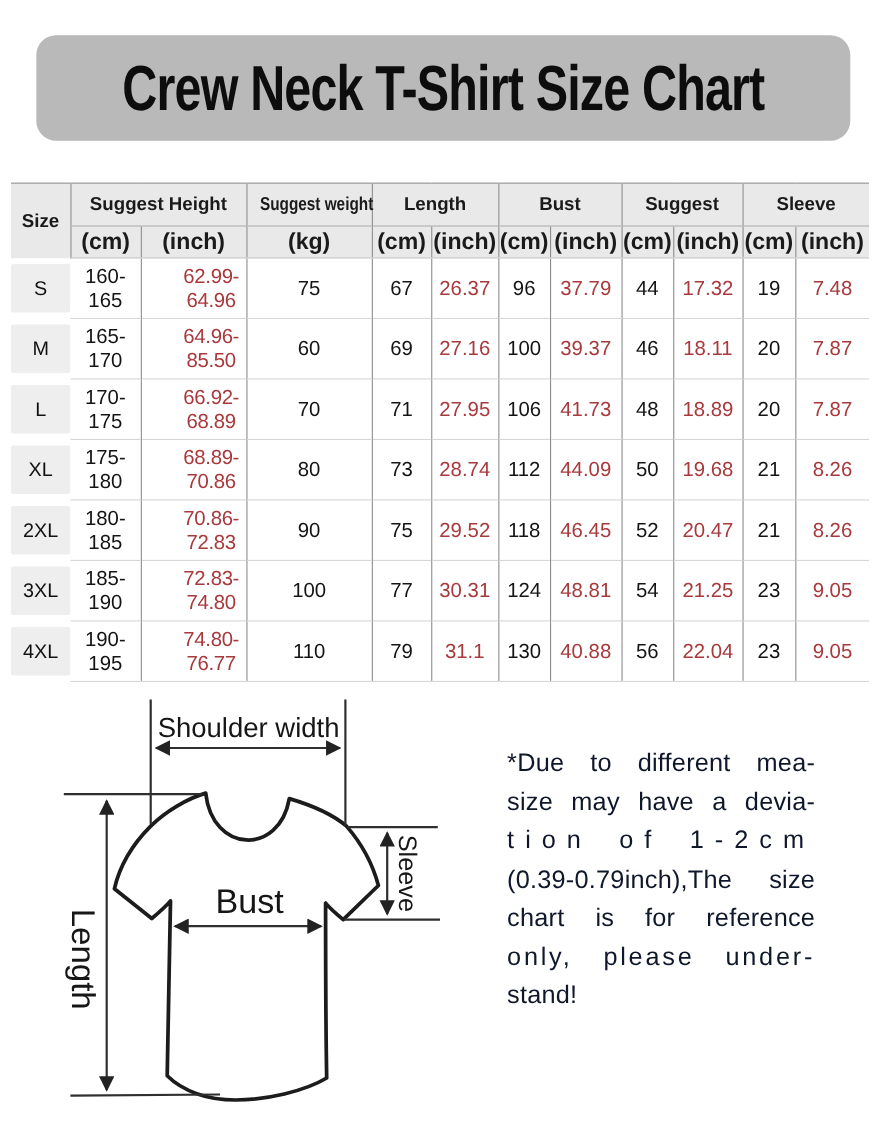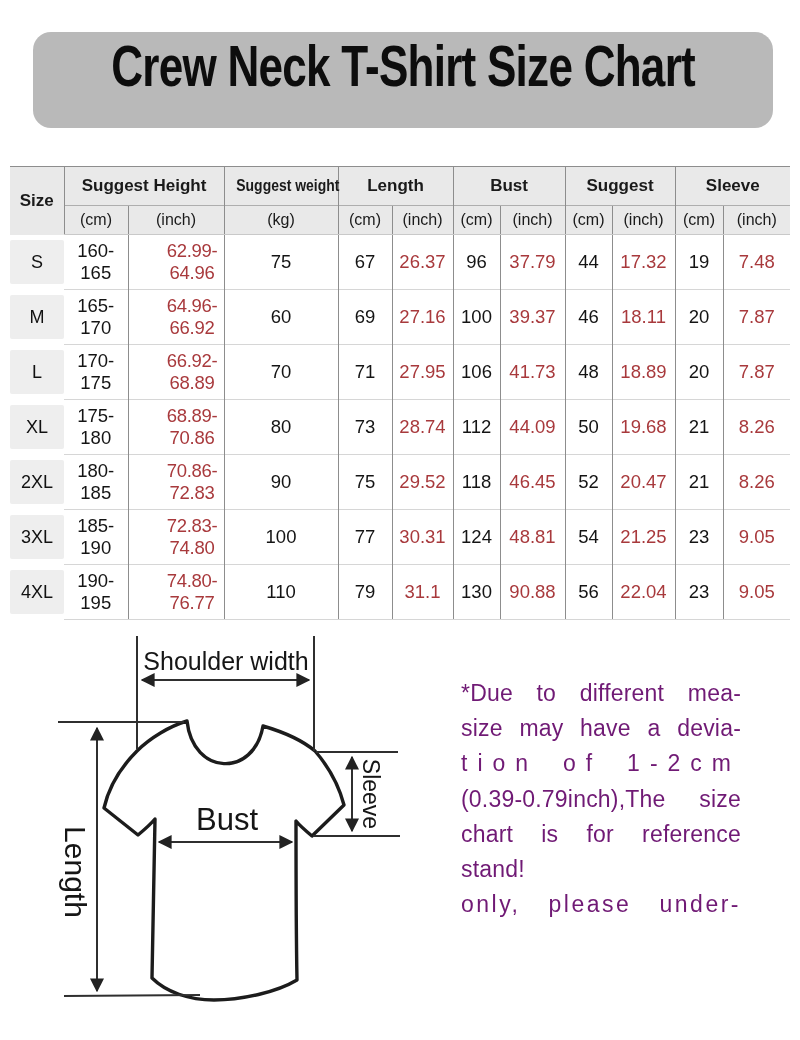--- a/index.html
+++ b/index.html
@@ -6,37 +6,37 @@
   body{
     width:800px;height:1040px;background:#ffffff;position:relative;overflow:hidden;
     font-family:"Liberation Sans", sans-serif;
   }
   .page{position:absolute;inset:0;}
 
   
   .banner{
     position:absolute;left:33px;top:32px;width:740px;height:96px;
     background:var(--banner-gray,#b9b9b9);border-radius:18px;
-    display:flex;align-items:flex-start;justify-content:center;
+    display:flex;align-items:center;justify-content:center;
   }
   .banner h1{
     margin:0;font-size:58px;font-weight:700;color:#0d0d0d;
     letter-spacing:-1px;white-space:nowrap;transform:scaleX(.76);
   }
 
   
   table.size-table{
     position:absolute;left:10px;top:166px;width:780px;
     border-collapse:collapse;table-layout:fixed;
   }
   .size-table th,.size-table td{padding:0;text-align:center;vertical-align:middle;}
   .size-table thead th{background:var(--header-gray,#e9e9e9);color:#1a1a1a;}
   tr.grp-row th{height:38px;font-size:17px;font-weight:700;border-top:1px solid #8d8d8d;}
   th.th-size{font-size:19px;font-weight:400;margin-top:32px;}
-  tr.unit-row th{height:28px;font-size:16px;font-weight:400;
+  tr.unit-row th{height:28px;font-size:21px;font-weight:700;
     border-top:1px solid #aeaeae;border-bottom:1px solid #c9c9c9;}
   .bl{border-left:1px solid #8d8d8d;}
   .redu{color:var(--unit-inch-red,#bb4d52);}
   .condense{display:inline-block;transform:scaleX(.82);transform-origin:50% 50%;white-space:nowrap;}
 
   .size-table tbody td{height:54px;background:#fff;font-size:18.5px;color:#141414;}
   .size-table tbody tr:not(:first-child) td.v{border-top:1px solid #d6d6d6;}
   .size-table tbody tr:last-child td.v{border-bottom:1px solid #d6d6d6;}
   td.v.redv{color:var(--value-inch-red,#a8393c);}
   td.col1{font-size:17px;letter-spacing:-.3px;padding-left:32px;}
@@ -47,21 +47,21 @@
     font-size:18px;color:#111;
   }
 
   
   .diagram{position:absolute;left:0;top:618px;}
   .diagram text{fill:#161616;font-family:"Liberation Sans",sans-serif;}
 
   
   .note{
     position:absolute;left:461px;top:676px;width:280px;
-    font-size:23px;line-height:35.2px;color:#701a75;letter-spacing:.2px;
+    font-size:23px;line-height:35.2px;color:#0f172a;letter-spacing:.2px;
   }
   .note-line{text-align:justify;text-align-last:justify;}
   .note-line.spread{letter-spacing:10px;}
   .note-line.spread-sm{letter-spacing:2.5px;}
   .note-line.last{text-align-last:left;}
 </style>
 </head>
 <body>
 
 <div class="page">
@@ -124,21 +124,21 @@
           <td class="v col7 bl">44</td>
           <td class="v col8 redv bl">17.32</td>
           <td class="v col9 bl">19</td>
           <td class="v col10 redv bl">7.48</td>
         </tr>
         <tr>
           <td class="c-size">
             <div class="size-chip">M</div>
           </td>
           <td class="v col0">165-170</td>
-          <td class="v col1 redv bl">64.96-66.92</td>
+          <td class="v col1 redv bl">64.96-85.50</td>
           <td class="v col2 bl">60</td>
           <td class="v col3 bl">69</td>
           <td class="v col4 redv bl">27.16</td>
           <td class="v col5 bl">100</td>
           <td class="v col6 redv bl">39.37</td>
           <td class="v col7 bl">46</td>
           <td class="v col8 redv bl">18.11</td>
           <td class="v col9 bl">20</td>
           <td class="v col10 redv bl">7.87</td>
         </tr>
@@ -209,21 +209,21 @@
         <tr>
           <td class="c-size">
             <div class="size-chip">4XL</div>
           </td>
           <td class="v col0">190-195</td>
           <td class="v col1 redv bl">74.80-76.77</td>
           <td class="v col2 bl">110</td>
           <td class="v col3 bl">79</td>
           <td class="v col4 redv bl">31.1</td>
           <td class="v col5 bl">130</td>
-          <td class="v col6 redv bl">90.88</td>
+          <td class="v col6 redv bl">40.88</td>
           <td class="v col7 bl">56</td>
           <td class="v col8 redv bl">22.04</td>
           <td class="v col9 bl">23</td>
           <td class="v col10 redv bl">9.05</td>
         </tr>
       </tbody>
   </table>
 
   <svg class="diagram" width="445" height="422" viewBox="0 0 445 422">
     <defs>
@@ -266,17 +266,17 @@
     <text x="75" y="254" font-size="30" text-anchor="middle" dominant-baseline="central" transform="rotate(90 75 254)">Length</text>
     <text x="371" y="176" font-size="23" text-anchor="middle" dominant-baseline="central" transform="rotate(90 371 176)">Sleeve</text>
   </svg>
 
   <div class="note">
     <div class="note-line">*Due to different mea-</div>
     <div class="note-line">size may have a devia-</div>
     <div class="note-line spread">tion of 1-2cm</div>
     <div class="note-line">(0.39-0.79inch),The size</div>
     <div class="note-line">chart is for reference</div>
+    <div class="note-line spread-sm">only, please under-</div>
     <div class="note-line last">stand!</div>
-    <div class="note-line spread-sm">only, please under-</div>
   </div>
 
 </div>
 
 </body></html>

